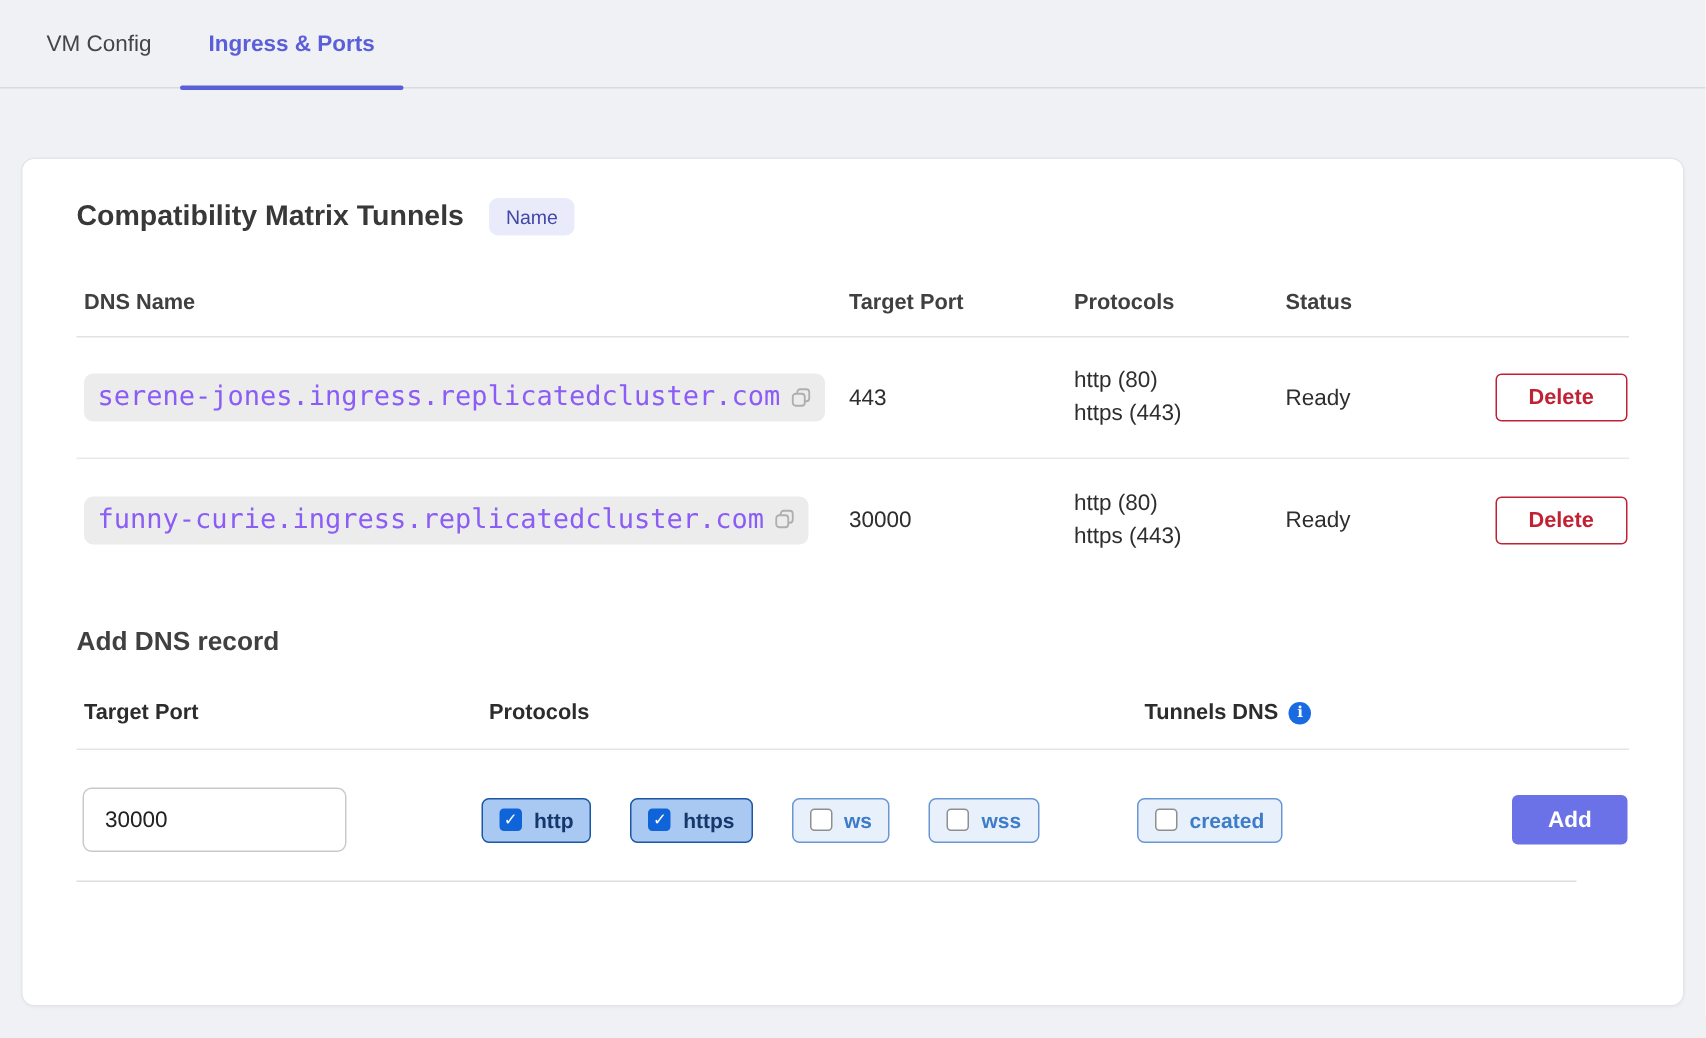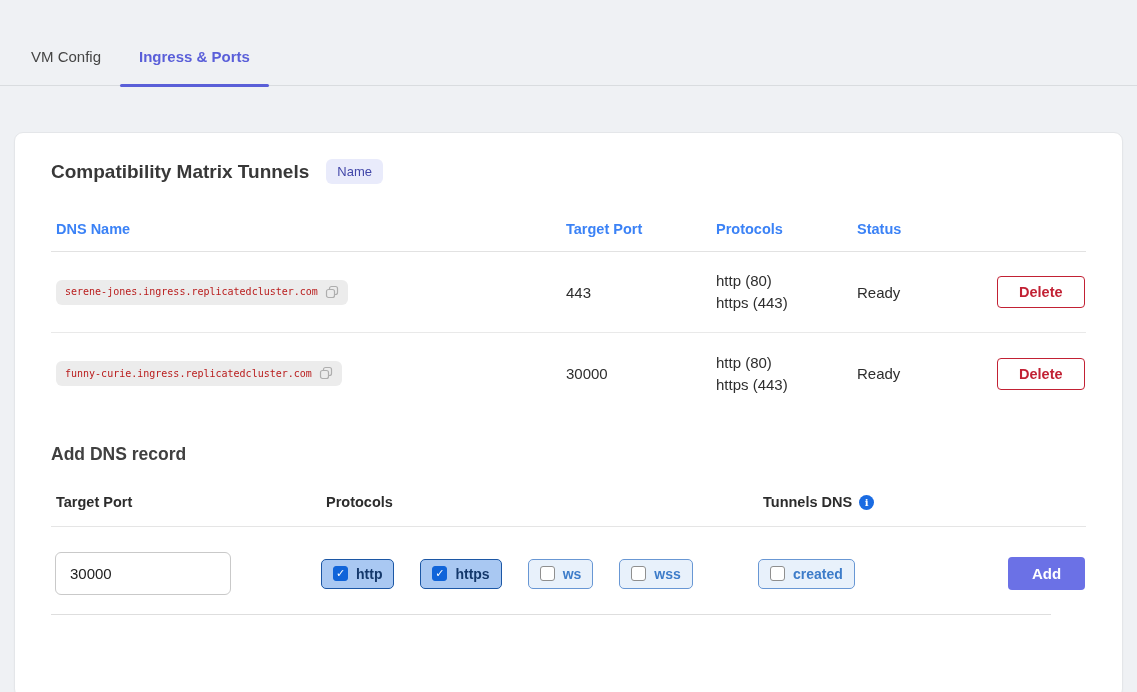--- a/index.html
+++ b/index.html
@@ -9,21 +9,21 @@
     background: #eff1f4;
     color: #333;
     overflow: hidden;
   }
 
   
   .tabbar {
     display: flex;
     align-items: flex-end;
     padding: 0 12px;
-    height: 86px;
+    height: 59px;
     border-bottom: 1px solid #d9dcdf;
   }
   .tab {
     font-size: 15px;
     padding: 0 19px 20px 19px;
     color: #454545;
     cursor: pointer;
     position: relative;
   }
   .tab.active {
@@ -75,41 +75,41 @@
     grid-template-columns: 510px 150px 141px 140px 1fr;
     align-items: center;
   }
   .thead {
     height: 46px;
     border-bottom: 1px solid #e2e2e2;
   }
   .th {
     font-size: 14.5px;
     font-weight: 700;
-    color: #3b82f6;
+    color: #404040;
     padding-left: 5px;
   }
   .tbody-row {
     height: 81px;
     border-bottom: 1px solid #e9e9e9;
     font-size: 15px;
     color: #2e2e2e;
   }
   .tbody-row:last-of-type { border-bottom: none; }
   .td { padding-left: 5px; }
   .dns-pill {
     display: inline-flex;
     align-items: center;
     gap: 7px;
     background: #ececec;
     border-radius: 6px;
     padding: 5px 9px 6px 9px;
     font-family: "DejaVu Sans Mono", "Liberation Mono", monospace;
-    font-size: 10px;
-    color: #b91c1c;
+    font-size: 18px;
+    color: #8b5cf6;
   }
   .copy-icon { cursor: pointer; display: inline-flex; }
   .proto-lines { line-height: 1.45; }
   .action-cell { text-align: right; padding-right: 9px; }
   .delete-btn {
     background: #ffffff;
     border: 1px solid #c22134;
     color: #c22134;
     font-family: inherit;
     font-size: 14.5px;

